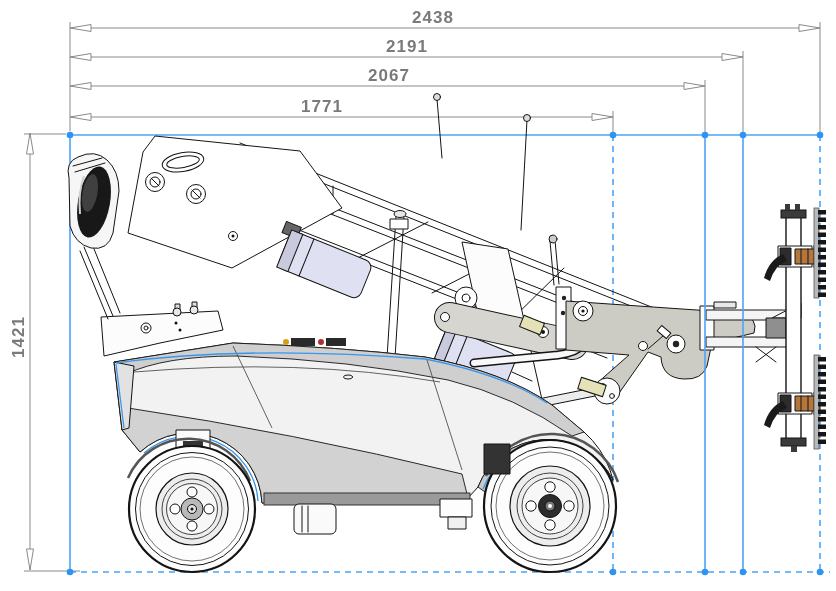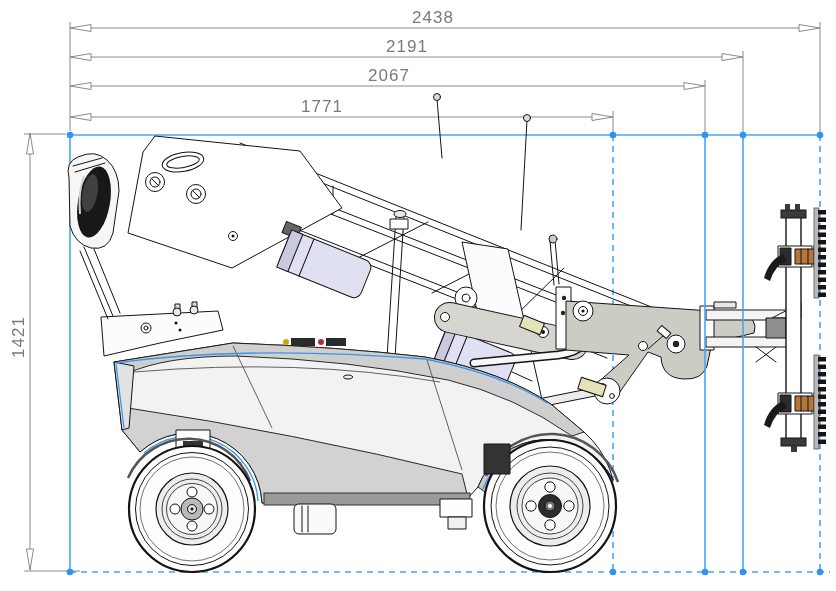--- a/index.html
+++ b/index.html
@@ -1,17 +1,17 @@
 <!DOCTYPE html>
 <html><head>
 <meta charset="utf-8">
 <style>
   html,body{margin:0;padding:0;background:#ffffff;}
   .stage{position:relative;width:836px;height:591px;background:#fff;overflow:hidden;
-         font-family:"Liberation Sans",sans-serif;}
+         font-family:"Liberation Sans",sans-serif;font-weight:bold;}
   svg{display:block;}
   .dim{stroke:#8a8a8a;stroke-width:1;fill:none;}
   .arr{fill:#ffffff;stroke:#8a8a8a;stroke-width:1;stroke-linejoin:miter;}
   .dimtxt{fill:#7a7a7a;font-family:"Liberation Sans",sans-serif;font-size:17px;
           letter-spacing:1px;}
   .blue{stroke:#4aa4f8;stroke-width:1.6;fill:none;}
   .blued{stroke:#4aa4f8;stroke-width:1.6;fill:none;stroke-dasharray:6 5;}
   .dot{fill:#2f93f3;stroke:none;}
   .k{stroke:#141414;stroke-width:1;fill:none;stroke-linejoin:round;stroke-linecap:round;}
   .kf{stroke:#141414;stroke-width:1;stroke-linejoin:round;}

